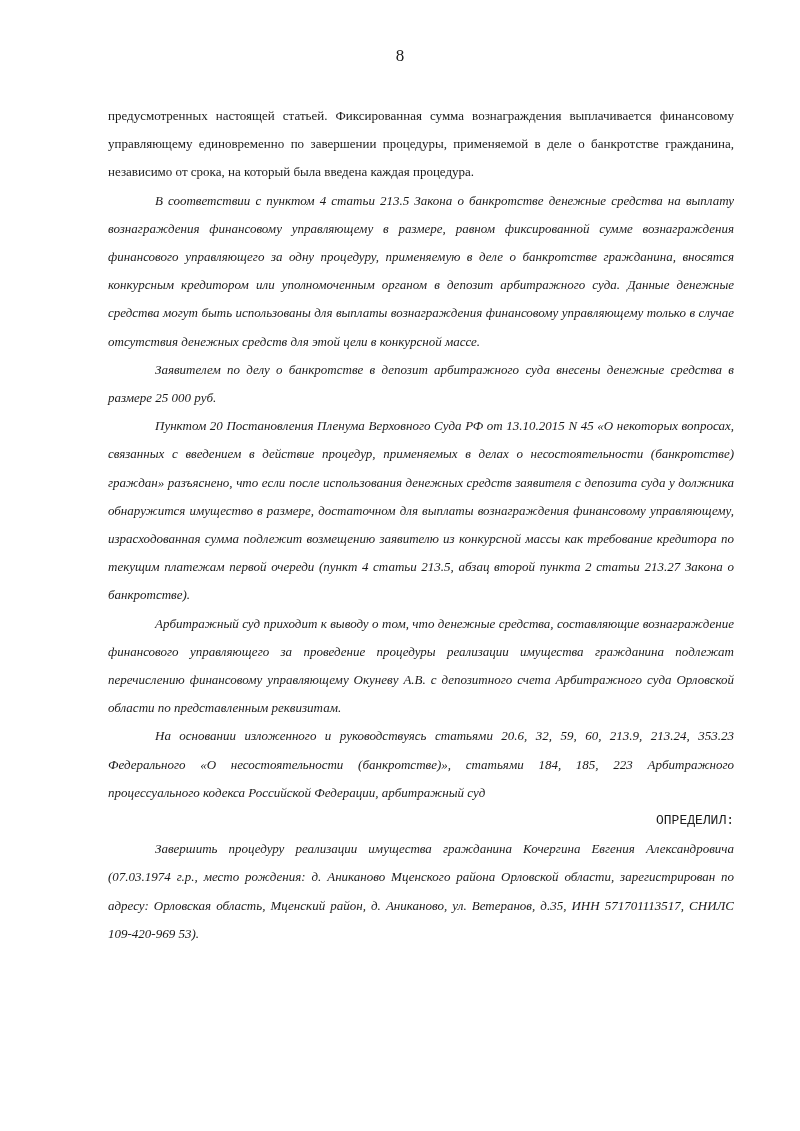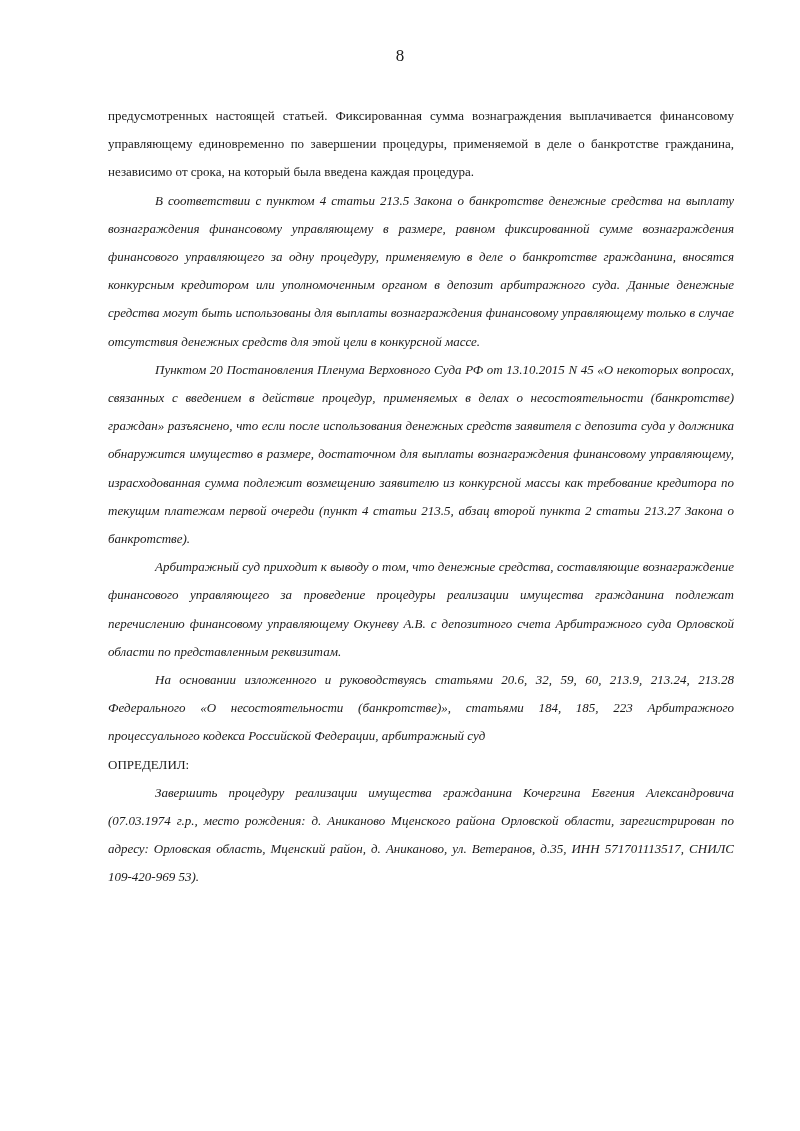--- a/index.html
+++ b/index.html
@@ -15,30 +15,31 @@
   }
   .body {
     position: absolute; left: 108px; top: 82px; width: 626px;
     font-size: 13px; line-height: 28.2px; margin-top: 20px;
   }
   .body p {
     margin: 0; text-align: justify; text-align-last: auto;
   }
   .body p.indent { text-indent: 47px; font-style: italic; }
   .body p.noindent { text-indent: 0; }
-  .body p.heading { text-align: left; text-indent: 0; }
+  .body p.heading { text-align: right; text-indent: 0; font-family: Liberation Mono, monospace; }
 </style>
 </head>
 <body>
 
 <div class="page">
   <div class="page-number">8</div>
 
   <div class="body">
     <p class="noindent">предусмотренных настоящей статьей. Фиксированная сумма вознаграждения выплачивается финансовому управляющему единовременно по завершении процедуры, применяемой в деле о банкротстве гражданина, независимо от срока, на который была введена каждая процедура.</p>
     <p class="indent">В соответствии с пунктом 4 статьи 213.5 Закона о банкротстве денежные средства на выплату вознаграждения финансовому управляющему в размере, равном фиксированной сумме вознаграждения финансового управляющего за одну процедуру, применяемую в деле о банкротстве гражданина, вносятся конкурсным кредитором или уполномоченным органом в депозит арбитражного суда. Данные денежные средства могут быть использованы для выплаты вознаграждения финансовому управляющему только в случае отсутствия денежных средств для этой цели в конкурсной массе.</p>
+    <p class="indent">Заявителем по делу о банкротстве в депозит арбитражного суда внесены денежные средства в размере 25 000 руб.</p>
     <p class="indent">Пунктом 20 Постановления Пленума Верховного Суда РФ от 13.10.2015 N 45 «О некоторых вопросах, связанных с введением в действие процедур, применяемых в делах о несостоятельности (банкротстве) граждан» разъяснено, что если после использования денежных средств заявителя с депозита суда у должника обнаружится имущество в размере, достаточном для выплаты вознаграждения финансовому управляющему, израсходованная сумма подлежит возмещению заявителю из конкурсной массы как требование кредитора по текущим платежам первой очереди (пункт 4 статьи 213.5, абзац второй пункта 2 статьи 213.27 Закона о банкротстве).</p>
     <p class="indent">Арбитражный суд приходит к выводу о том, что денежные средства, составляющие вознаграждение финансового управляющего за проведение процедуры реализации имущества гражданина подлежат перечислению финансовому управляющему Окуневу А.В. с депозитного счета  Арбитражного суда Орловской области по представленным реквизитам.</p>
-    <p class="indent">На основании изложенного и руководствуясь статьями 20.6, 32, 59, 60, 213.9, 213.24, 213.28 Федерального «О несостоятельности (банкротстве)», статьями 184, 185, 223 Арбитражного процессуального кодекса Российской Федерации, арбитражный суд</p>
+    <p class="indent">На основании изложенного и руководствуясь статьями 20.6, 32, 59, 60, 213.9, 213.24, 353.23 Федерального «О несостоятельности (банкротстве)», статьями 184, 185, 223 Арбитражного процессуального кодекса Российской Федерации, арбитражный суд</p>
     <p class="heading">ОПРЕДЕЛИЛ:</p>
     <p class="indent">Завершить процедуру реализации имущества гражданина Кочергина Евгения Александровича (07.03.1974 г.р., место рождения: д. Аниканово Мценского района Орловской области, зарегистрирован по адресу: Орловская область, Мценский район, д. Аниканово, ул. Ветеранов, д.35, ИНН 571701113517, СНИЛС 109-420-969 53).</p>
   </div>
 </div>
 
 </body></html>

